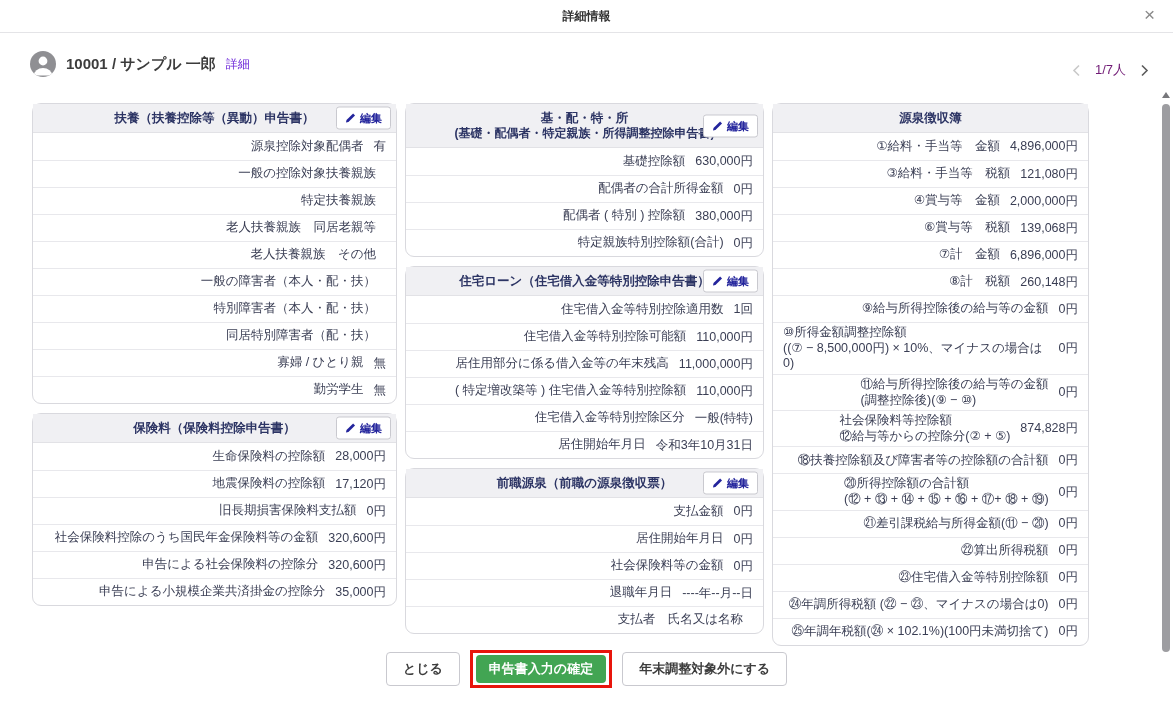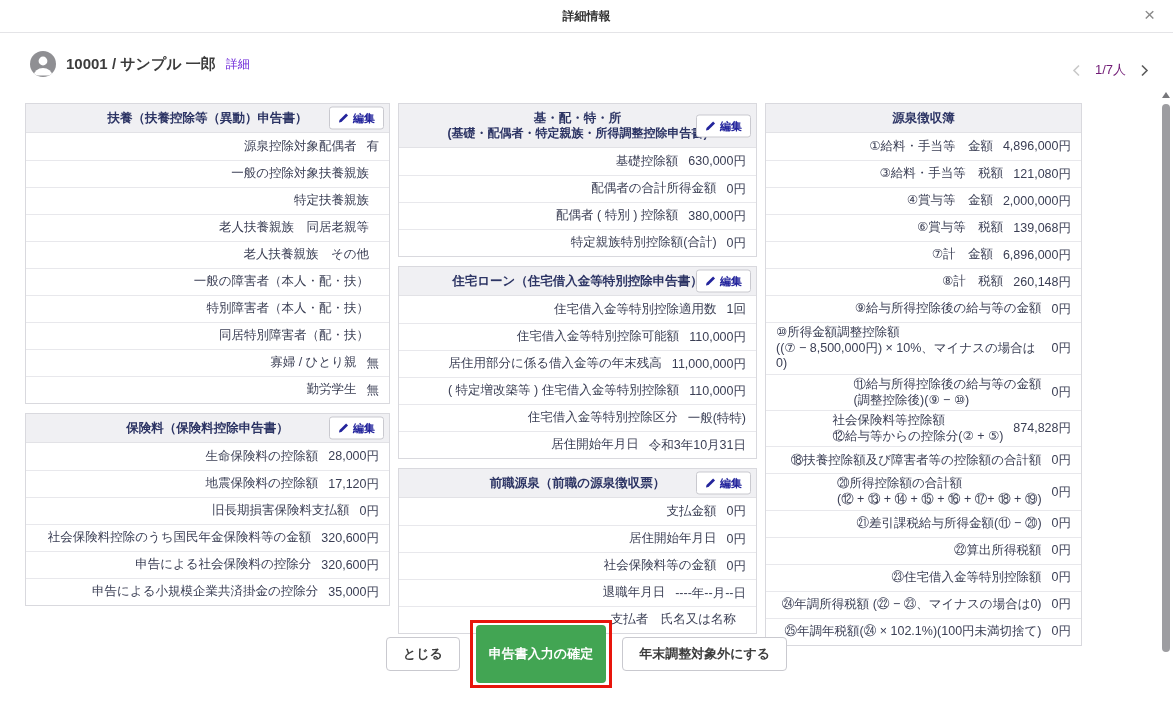--- a/index.html
+++ b/index.html
@@ -26,21 +26,21 @@
   .subheader-left{ display:flex; align-items:center; gap:10px; }
   .employee-name{ font-size:15px; font-weight:bold; color:#3c3c3c; }
   .detail-link{ font-size:12px; color:#6d28d9; cursor:pointer; }
   .pager{ display:flex; align-items:center; gap:14px; font-size:13px; color:#701a75;margin-top:12px; }
   .pager .chev{ background:none; border:none; cursor:pointer; display:flex; align-items:center; }
   
   .content{ display:flex; gap:8px; padding:12px 18px 0 25px; align-items:flex-start; }
   .col{ display:flex; flex-direction:column; }
   .col-1{ width:365px; } .col-2{ width:359px; } .col-3{ width:317px; }
   
-  .tbl{ border:1px solid #d9d9de; border-radius:0; background:#fff; margin-bottom:9px; width:100%; }
+  .tbl{ border:1px solid #d9d9de; border-radius:9px; background:#fff; margin-bottom:9px; width:100%;margin-left:7px; }
   .tbl-head{
     position:relative; background:#f0f0f3; text-align:center;
     padding:6px 44px; border-bottom:1px solid #e2e2e6;
   }
   .tbl-title{ font-size:12.5px; font-weight:bold; color:#2c3464; line-height:1.28; }
   .tbl-subtitle{ font-size:12px; font-weight:bold; color:#2c3464; line-height:1.25; }
   .edit-btn{
     position:absolute; right:5px; top:50%; transform:translateY(-50%);
     display:inline-flex; align-items:center; gap:4px;
     background:#fff; border:1px solid #c9c9cf; border-radius:3px;
@@ -58,21 +58,21 @@
     position:absolute; left:0; right:0; bottom:32px;
     display:flex; align-items:center; justify-content:center; gap:10px;
   }
   .btn-plain{
     background:#fff; border:1px solid #c9c9cf; border-radius:4px;
     color:#3c3c3c; font-weight:bold; font-size:13px; padding:7px 16px; cursor:pointer;
   }
   .confirm-wrap{ border:3px solid #e8150c; padding:2px 3px; display:inline-block; }
   .btn-confirm{
     background:#42a553; border:none; border-radius:4px;
-    color:#fff; font-weight:bold; font-size:13px; padding:20px 13px; cursor:pointer;
+    color:#fff; font-weight:bold; font-size:13px; padding:5px 13px; cursor:pointer;
   }
   
   .scrollbar{ position:absolute; right:2px; top:88px; bottom:0; width:10px; }
   .scroll-up{
     position:absolute; top:4px; left:1px; width:0; height:0; cursor:pointer;
     border-left:4px solid transparent; border-right:4px solid transparent;
     border-bottom:6px solid #77777b;
   }
   .scroll-thumb{
     position:absolute; top:16px; left:1px; width:8px; height:548px;

